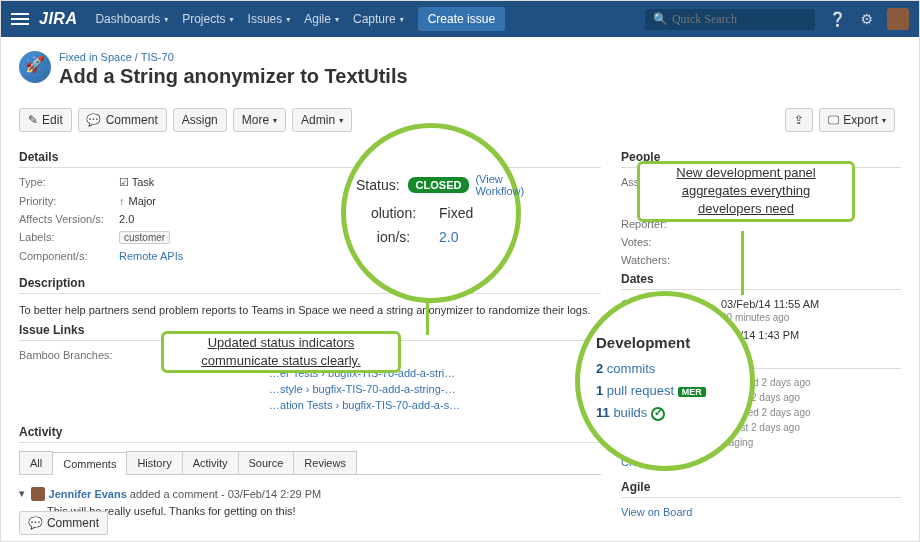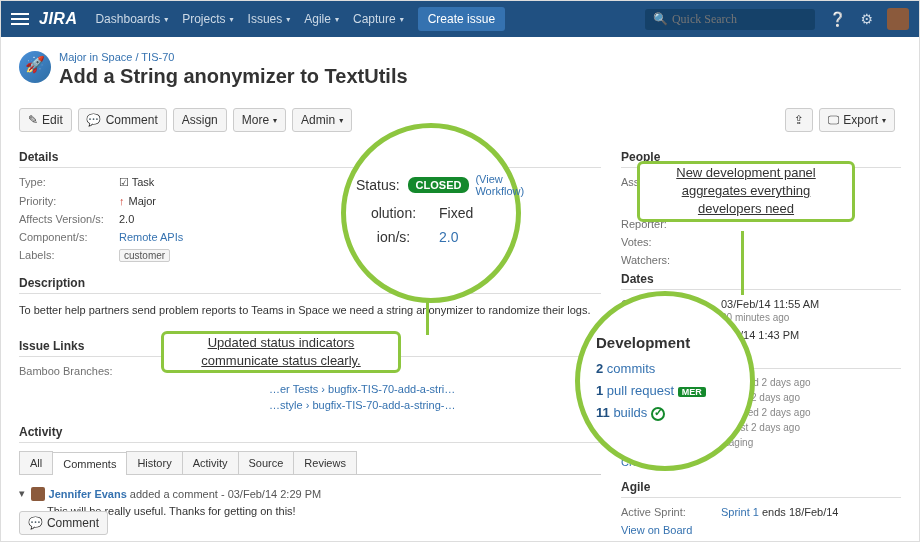--- a/index.html
+++ b/index.html
@@ -136,21 +136,21 @@
   <span class="top-icon">⚙</span>
   <div class="avatar"></div>
 </div>
 
 <div class="content">
 
   <div class="header-row">
     <div class="proj-icon"></div>
     <div>
       <div class="breadcrumb" style="margin-left:0">
-        <a>Major in Space</a> / <a>TIS-70</a>
+        <a>Fixed in Space</a> / <a>TIS-70</a>
       </div>
       <h1 class="issue-title">Add a String anonymizer to TextUtils</h1>
     </div>
   </div>
 
   <div class="toolbar">
     <div class="btn">✎ <span style="margin-left:4px">Edit</span></div>
     <div class="btn">💬 <span style="margin-left:4px">Comment</span></div>
     <div class="btn">
           <span>Assign</span>
@@ -179,37 +179,38 @@
           </div>
       <div class="field-row">
             <div class="field-label">Priority:</div>
             <div class="field-val"><span class="priority-up">↑</span><span>Major</span></div>
           </div>
       <div class="field-row">
             <div class="field-label">Affects Version/s:</div>
             <div class="field-val">2.0</div>
           </div>
       <div class="field-row">
+            <div class="field-label">Labels:</div>
+            <div class="field-val"><span class="tag">customer</span></div>
+          </div>
+      <div class="field-row">
             <div class="field-label">Component/s:</div>
             <div class="field-val link">Remote APIs</div>
           </div>
-      <div class="field-row">
-            <div class="field-label">Labels:</div>
-            <div class="field-val"><span class="tag">customer</span></div>
-          </div>
 
       <div class="section-h" style="margin-top:14px">Description</div>
       <div class="desc-text">To better help partners send problem reports to Teams in Space we need a string anonymizer to randomize their logs.</div>
 
-      <div class="section-h" style="margin-top:20px">Issue Links</div>
+      <div class="section-h" style="margin-top:4px">Issue Links</div>
       <div class="field-row">
         <div class="field-label links-label">Bamboo Branches:</div>
       </div>
       <div class="links-row" style="margin-left:250px">…er Tests › bugfix-TIS-70-add-a-stri…</div>
       <div class="links-row" style="margin-left:250px">…style › bugfix-TIS-70-add-a-string-…</div>
+      <div class="links-row" style="margin-left:250px">…ation Tests › bugfix-TIS-70-add-a-s…</div>
 
       <div class="section-h" style="margin-top:14px">Activity</div>
       <div class="tabs">
         <div class="tab">All</div>
         <div class="tab active">Comments</div>
         <div class="tab">History</div>
         <div class="tab">Activity</div>
         <div class="tab">Source</div>
         <div class="tab">Reviews</div>
       </div>
@@ -254,24 +255,20 @@
       <div style="margin-left:100px">
         <div style="font-size:10px;color:#888;margin-bottom:4px">Updated 2 days ago</div>
         <div style="font-size:10px;color:#888;margin-bottom:4px">Latest 2 days ago</div>
         <div style="font-size:10px;color:#888;margin-bottom:4px">Updated 2 days ago</div>
         <div style="font-size:10px;color:#888;margin-bottom:4px">Latest 2 days ago</div>
         <div style="font-size:10px;color:#888;margin-bottom:4px">staging</div>
       </div>
       <div style="font-size:11px;color:#3572b0;margin-top:8px">Create branch</div>
 
       <div class="section-h" style="margin-top:12px">Agile</div>
-      <div class="right-field">
-            <div class="rlabel">Active Sprint:</div>
-            <div class="rval"><span style="color:#3572b0">Sprint 1</span> <span>ends 18/Feb/14</span></div>
-          </div>
       <div style="font-size:11px;color:#3572b0">View on Board</div>
     </div>
   </div>
 
   <div class="btn comment-btn-bottom">💬 <span style="margin-left:4px">Comment</span></div>
 </div>
 
 <div class="callout-line cl1"></div>
 <div class="callout-line cl2"></div>
 

